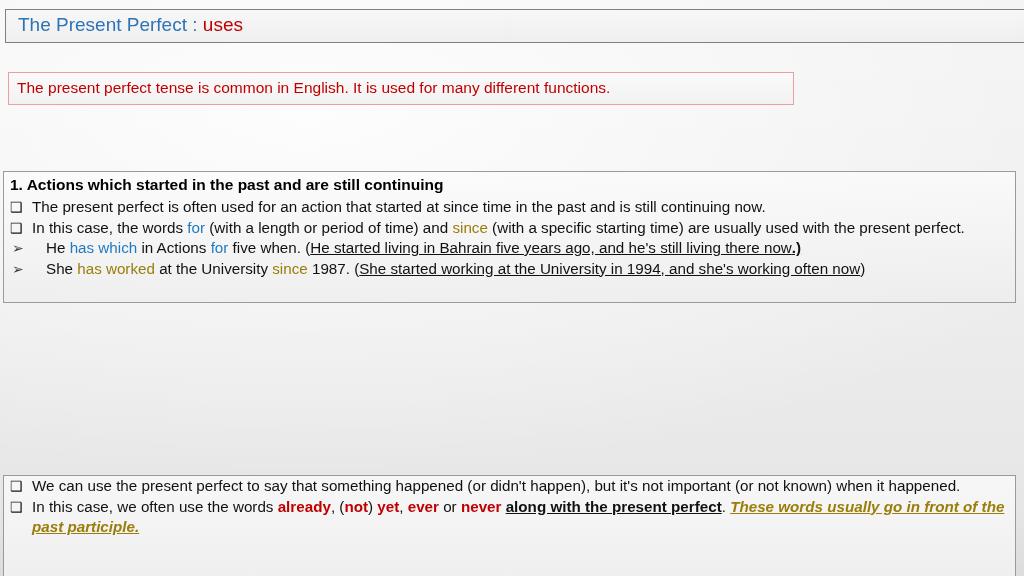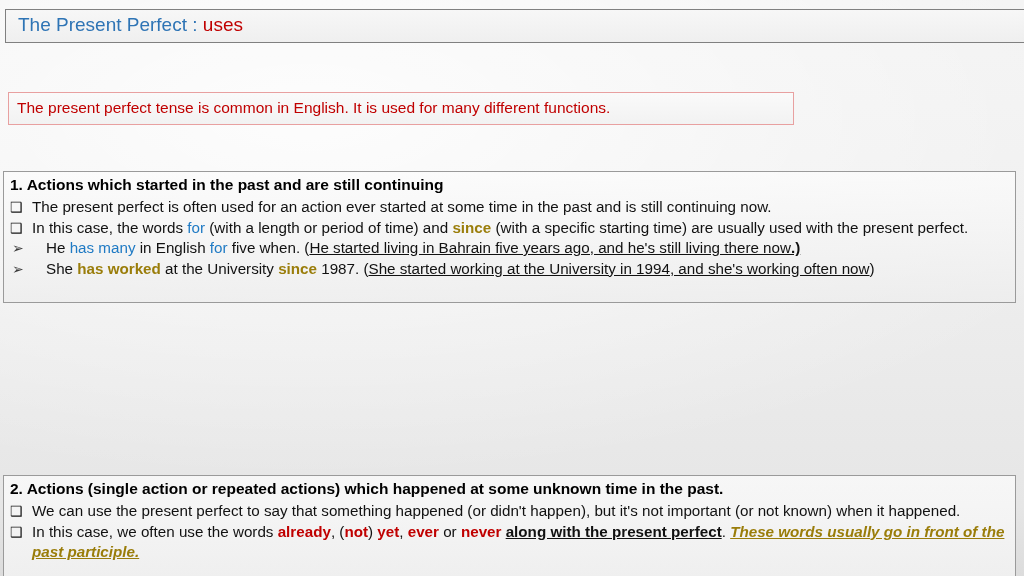--- a/index.html
+++ b/index.html
@@ -29,21 +29,21 @@
     border:1px solid #808080;
     background:linear-gradient(180deg,#f7f7f7,#efefef);
     font-size:19px;line-height:22px;white-space:nowrap;
   }
   .t-blue{color:#2e74b5;margin-top:6px;}
   .t-colon{color:#2e74b5;}
   .t-red{color:#c00000;}
 
   
   .banner{
-    position:absolute;left:8px;top:58px;width:768px;
+    position:absolute;left:8px;top:38px;width:768px;
     border:1px solid #e8a0a0;
     background:linear-gradient(180deg,#fafafa,#f2f2f2);
     color:#c00000;font-size:15.5px;line-height:20px;
     padding:5px 8px 6px 8px;white-space:nowrap;
   }
 
   
   .sec{
     position:absolute;left:3px;
     border:1px solid #9a9a9a;
@@ -62,21 +62,21 @@
   .bullet-sq{
     flex:0 0 auto;width:22px;text-align:left;padding-left:6px;
     font-size:14px;line-height:20.5px;
   }
   .bullet-ar{
     flex:0 0 auto;width:34px;text-align:left;padding-left:8px;
     font-size:14px;line-height:20.5px;color:#3b3b3b;
   }
   .txt{flex:1 1 auto;padding-right:4px;}
   .blue{color:#1f7ac4;font-weight:normal;}
-  .gold{color:#9a7d0a;font-weight:bold;margin-top:32px;}
+  .gold{color:#9a7d0a;font-weight:normal;margin-top:32px;}
   .red{color:#c00000;font-weight:bold;margin-top:26px;}
   .goldit{color:#9a7d0a;font-style:italic;font-weight:bold;text-decoration:underline;}
   .under{text-decoration:underline;}
   .bu{font-weight:bold;text-decoration:underline;}
 </style>
 </head>
 <body>
 
 <div id="slide">
 
@@ -86,39 +86,38 @@
 
   <div class="banner">
     <span>The present perfect tense is common in English. It is used for many different functions.</span>
   </div>
 
   <div class="sec" id="sec1">
     <div class="head">1. Actions which started in the past and are still continuing</div>
     <div id="sec1-body">
         <div class="row">
           <span class="bullet-sq">❑</span>
-          <span class="txt"><span>The present perfect is often used for an action ever started at some time in the past and is still continuing now.</span></span>
+          <span class="txt"><span>The present perfect is often used for an action that started at since time in the past and is still continuing now.</span></span>
         </div>
         <div class="row">
           <span class="bullet-sq">❑</span>
           <span class="txt"><span>In this case, the words </span><span class="blue">for</span><span> (with a length or period of time) and </span><span class="gold">since</span><span> (with a specific starting time) are usually used with the present perfect.</span></span>
         </div>
         <div class="row">
           <span class="bullet-ar">➢</span>
-          <span class="txt"><span>He </span><span class="blue">has many</span><span> in English </span><span class="blue">for</span><span> five when.  (</span><span class="under">He started living in Bahrain five years ago, and he's still living there now</span><span class="bu">.)</span></span>
+          <span class="txt"><span>He </span><span class="blue">has which</span><span> in Actions </span><span class="blue">for</span><span> five when.  (</span><span class="under">He started living in Bahrain five years ago, and he's still living there now</span><span class="bu">.)</span></span>
         </div>
         <div class="row">
           <span class="bullet-ar">➢</span>
           <span class="txt"><span>She </span><span class="gold">has worked</span><span> at the University </span><span class="gold">since</span><span> 1987.  (</span><span class="under">She started working at the University in 1994, and she's working often now</span><span>)</span></span>
         </div>
       </div>
   </div>
 
   <div class="sec" id="sec2">
-    <div class="head">2. Actions (single action or repeated actions) which happened at some unknown time in the past.</div>
     <div id="sec2-body">
         <div class="row">
           <span class="bullet-sq">❑</span>
           <span class="txt"><span>We can use the present perfect to say that something happened (or didn't happen), but it's not important (or not known) when it happened.</span></span>
         </div>
         <div class="row">
           <span class="bullet-sq">❑</span>
           <span class="txt"><span>In this case, we often use the words </span><span class="red">already</span><span>, (</span><span class="red">not</span><span>) </span><span class="red">yet</span><span>, </span><span class="red">ever</span><span> or </span><span class="red">never</span><span> </span><span class="bu">along with the present perfect</span><span>. </span><span class="goldit">These words usually go in front of the past participle.</span></span>
         </div>
       </div>

